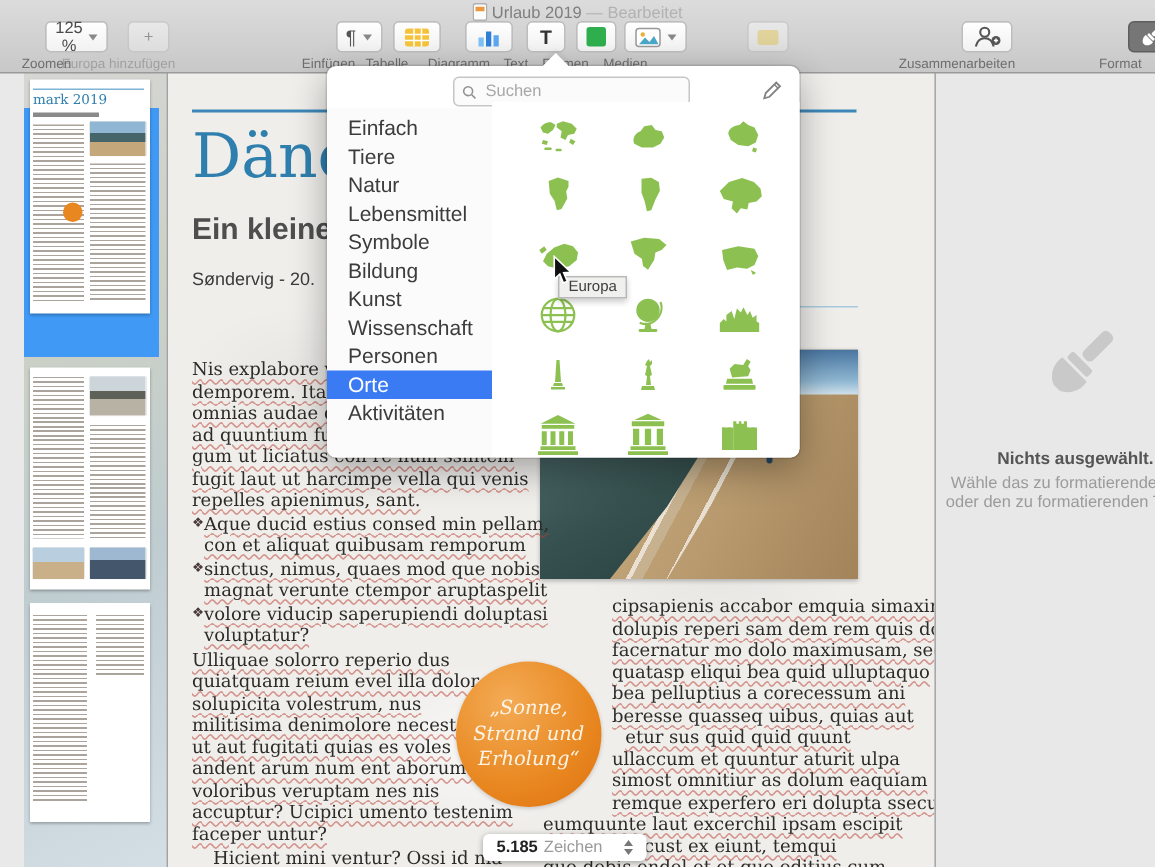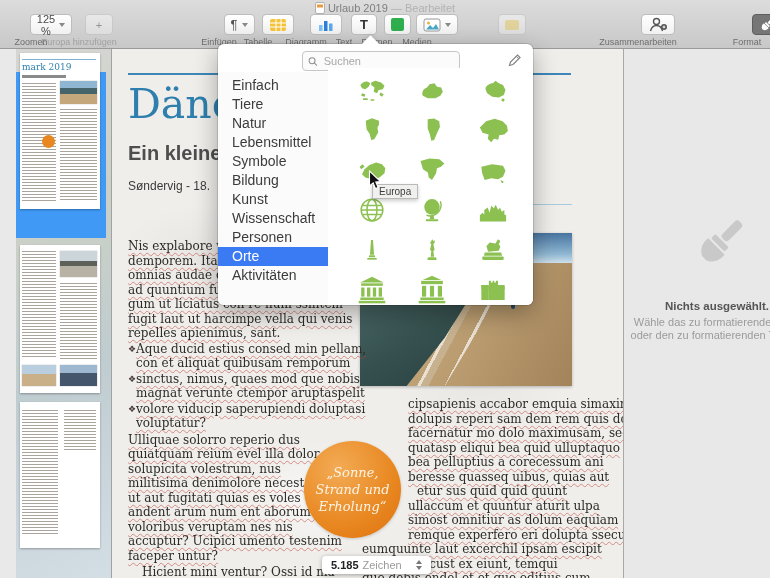--- a/index.html
+++ b/index.html
@@ -132,21 +132,21 @@
 </head>
 <body>
 
 <div id="root">
 
   <div id="canvas">
     <div id="page">
       <div class="abs rule1"></div>
       <div class="abs doc-title">Dänemark</div>
       <div class="abs doc-sub">Ein kleiner</div>
-      <div class="abs doc-date">Søndervig - 18.</div>
+      <div class="abs doc-date">Søndervig - 20.</div>
       <div class="abs rule2"></div>
 
       <div class="abs photo">
         <div class="ph-sand"></div>
         <div class="ph-sky"></div>
         <div class="ph-sea"></div>
         <div class="ph-foam"></div>
         <div class="ph-person"></div>
       </div>
 

